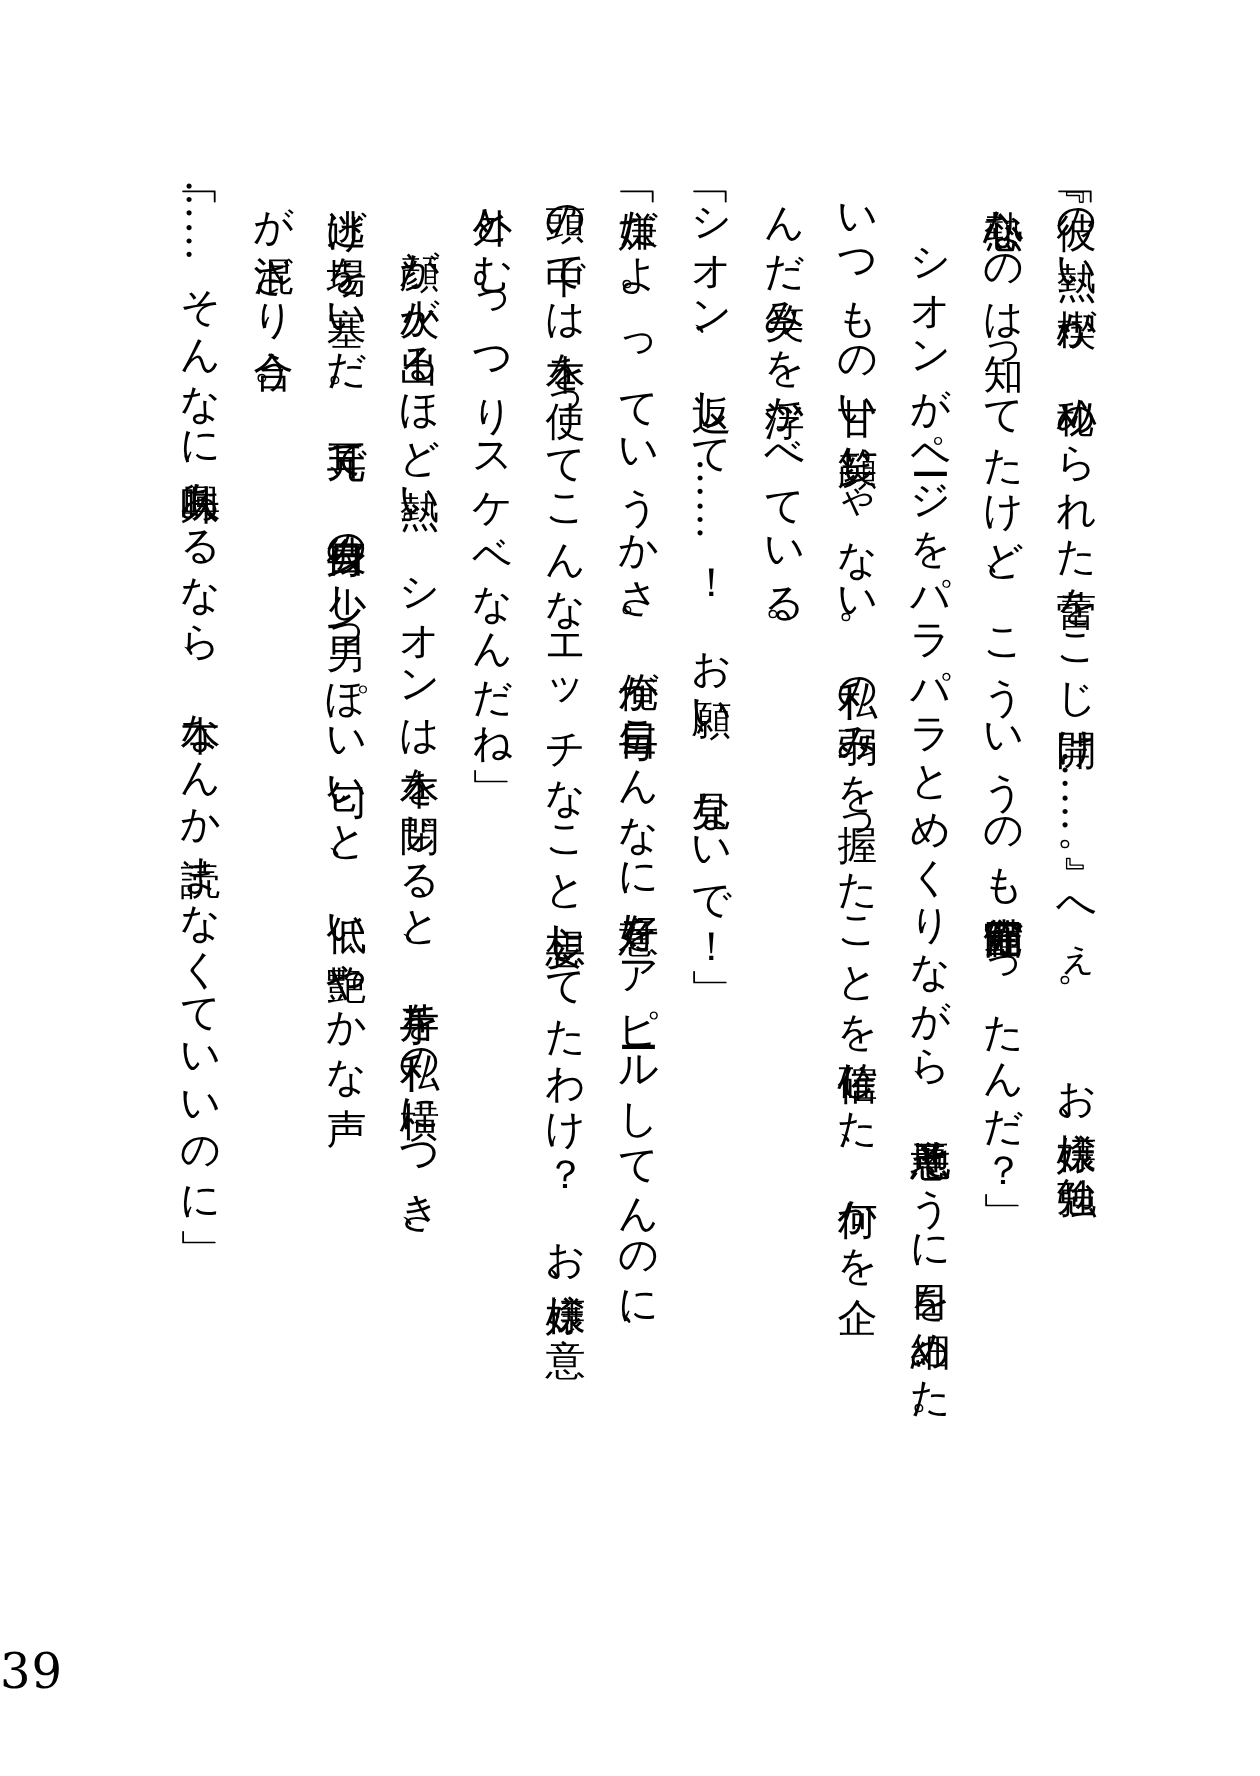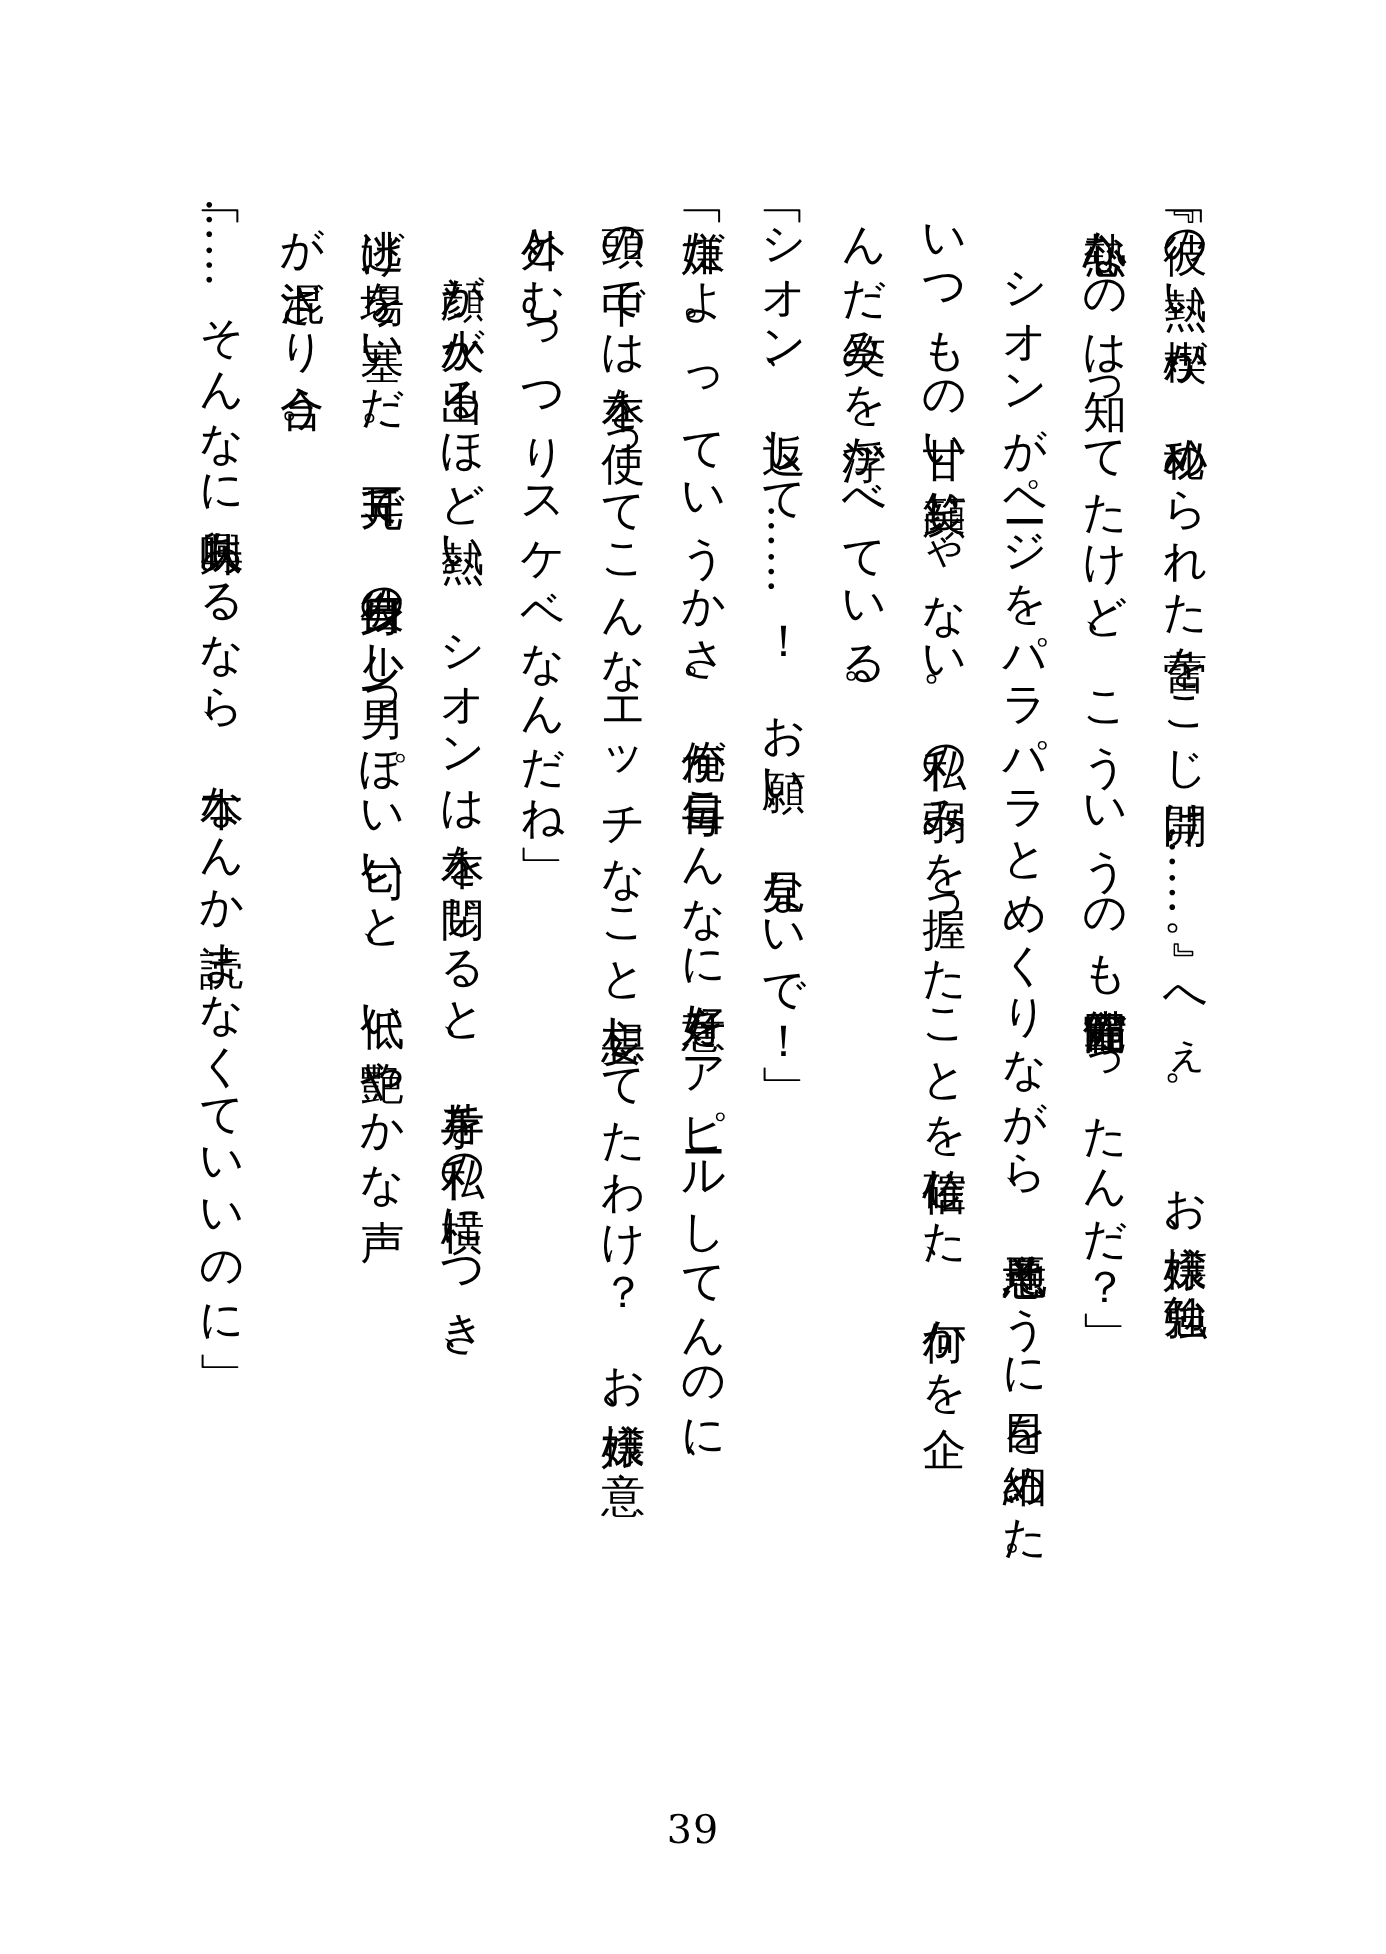--- a/index.html
+++ b/index.html
@@ -36,22 +36,22 @@
   }
   .text-block p {
     margin: 0;
     padding: 0;
   }
   .page-number {
     position: absolute;
     top: 1643px;
     left: 0;
     width: 100%;
-    text-align: center;
-    font-size: 36px;
+    text-align: left;
+    font-size: 48px;
     letter-spacing: 1px;
   }
 </style>
 </head>
 <body>
 
 <div class="page">
 
   <div class="text-block">
     <p>「『彼の熱い楔が、秘められた蕾をこじ開け……』。へぇ。　お嬢様、勉強</p>

